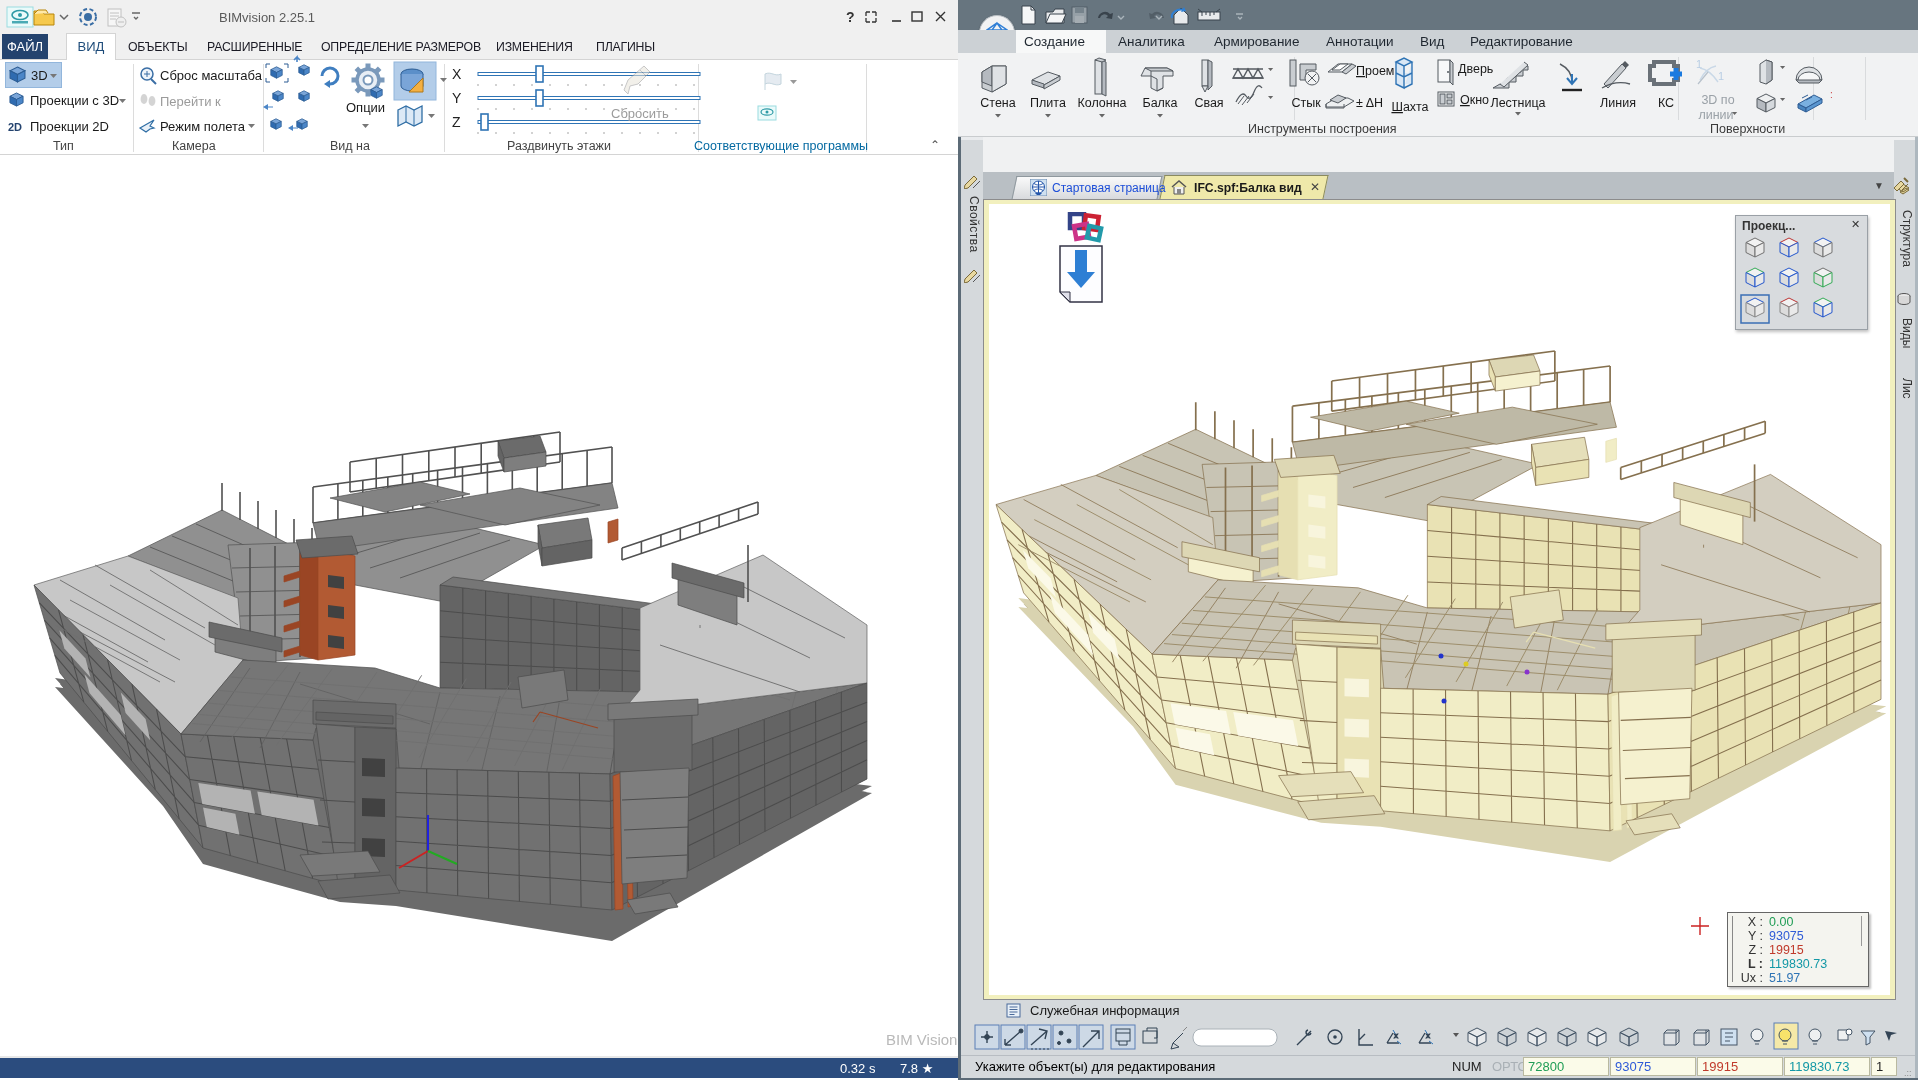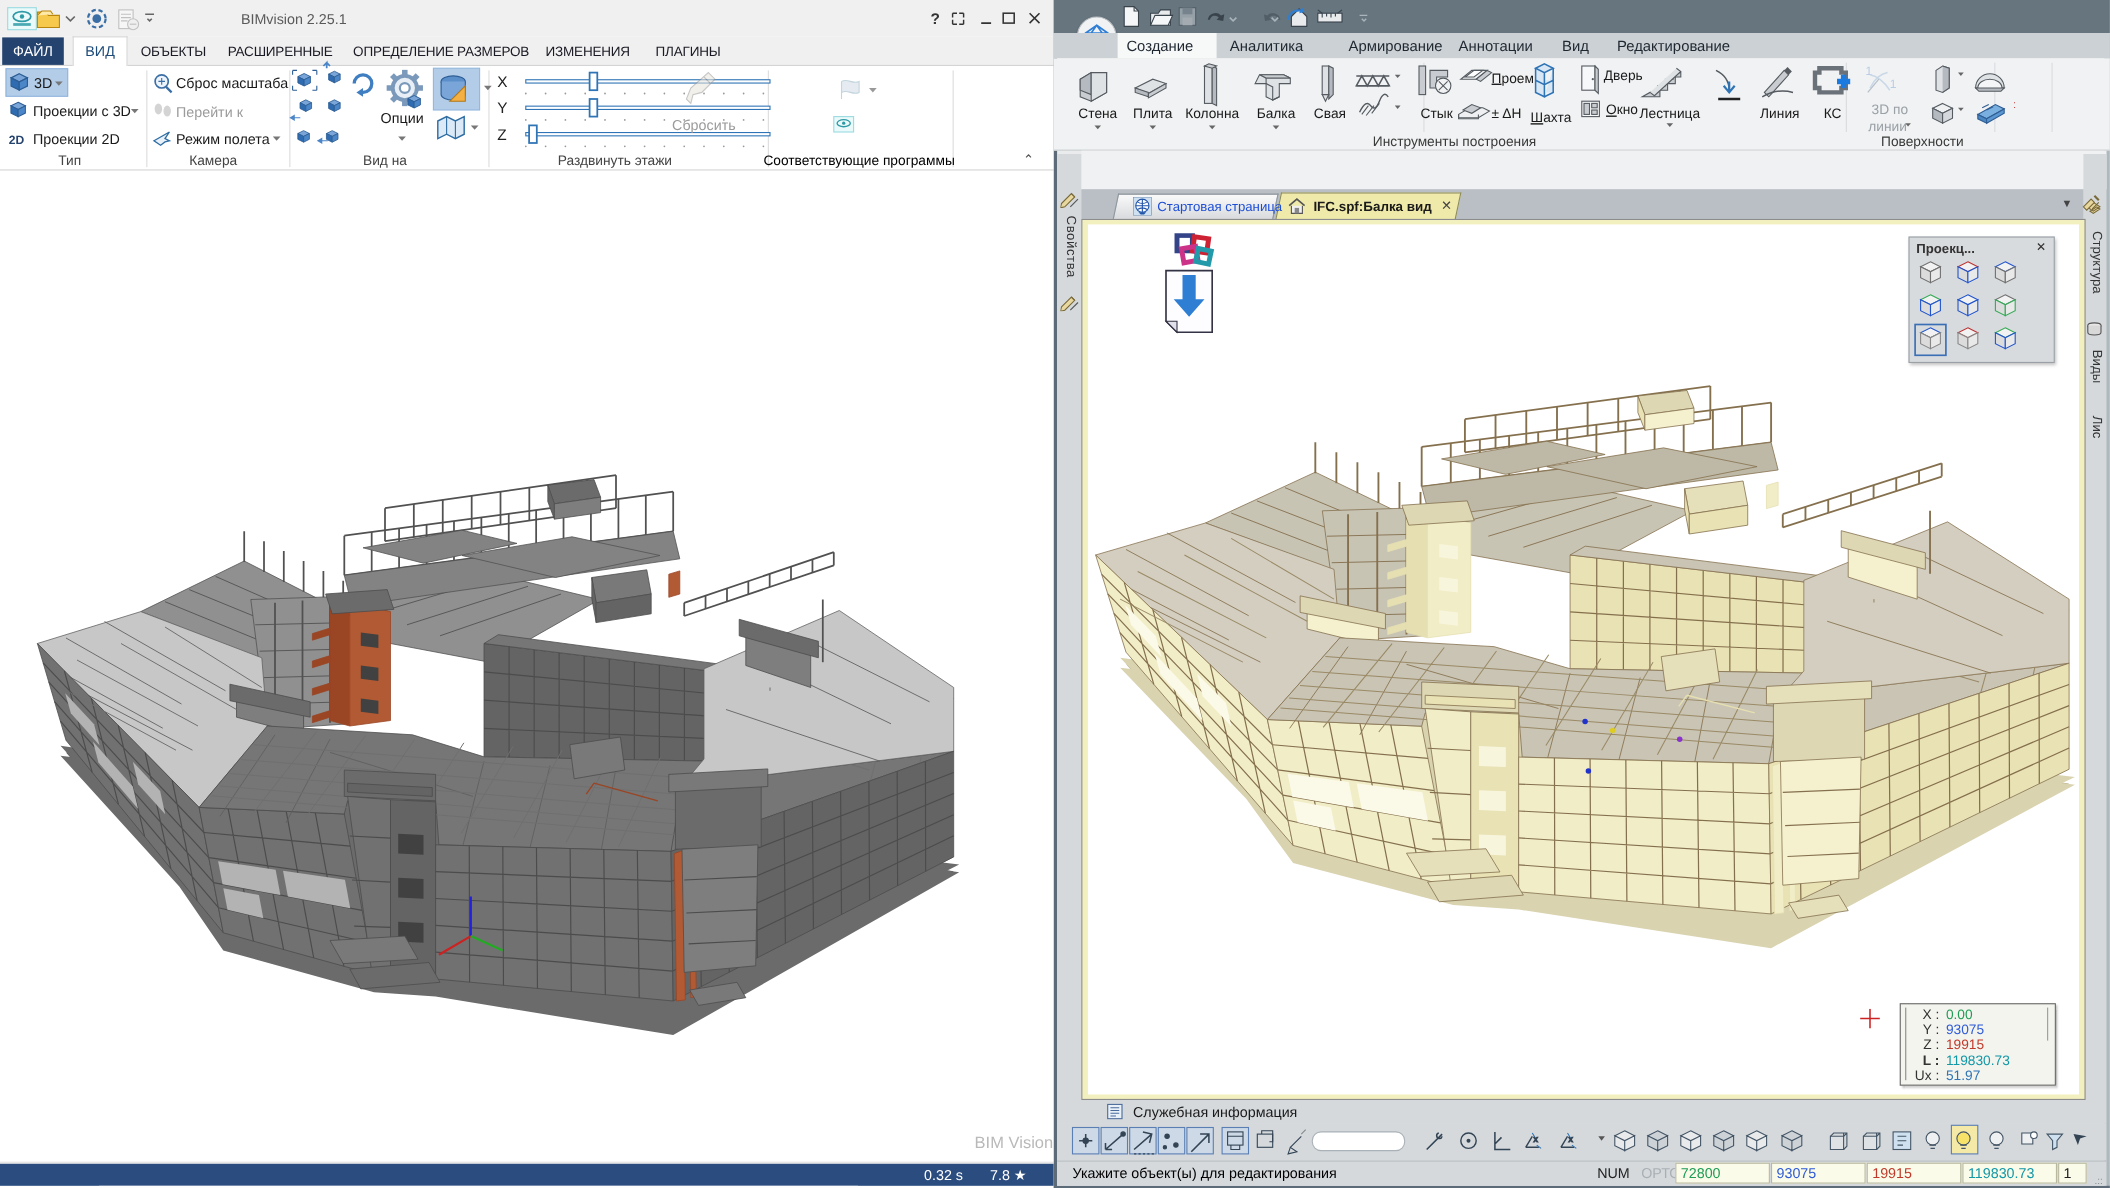--- a/index.html
+++ b/index.html
@@ -146,38 +146,38 @@
     <svg class="abs" style="left:840px;top:8px" width="112" height="18" viewBox="0 0 112 18">
 <text x="6" y="14" font-size="14" font-weight="bold" fill="#333" font-family="Liberation Sans">?</text>
 <g stroke="#333" fill="none" stroke-width="1.3">
         <path d="M26 4 h4 M26 4 v4 M36 4 h-4 M36 4 v4 M26 14 v-4 M26 14 h4 M36 14 h-4 M36 14 v-4"></path>
       </g>
 <path d="M52 13 h9" stroke="#333" stroke-width="1.6"></path>
 <rect x="72" y="4" width="10" height="9" fill="none" stroke="#333" stroke-width="1.4"></rect>
 <path d="M96 4 l9 9 M105 4 l-9 9" stroke="#333" stroke-width="1.4"></path>
 </svg>
     <div class="abs" style="left:0;top:33px;width:958px;height:27px;background:#f0f0f0;border-bottom:1px solid #d4d4d4"></div>
-    <div class="abs" style="left:2px;top:34px;width:56px;height:25px;background:#24436e;color:#fff;font-size:13px;text-align:center;line-height:25px">ФАЙЛ</div>
+    <div class="abs" style="left:2px;top:34px;width:46px;height:25px;background:#24436e;color:#fff;font-size:13px;text-align:center;line-height:25px">ФАЙЛ</div>
     <div class="abs" style="left:66px;top:33px;width:50px;height:28px;background:#fff;border:1px solid #d4d4d4;border-bottom:none;color:#1e4c7a;font-size:13px;text-align:center;line-height:26px">ВИД</div>
     <div class="abs" style="left:128px;top:40px;font-size:12.3px;letter-spacing:-0.2px;color:#1a1a24">ОБЪЕКТЫ</div>
     <div class="abs" style="left:207px;top:40px;font-size:12.3px;letter-spacing:-0.2px;color:#1a1a24">РАСШИРЕННЫЕ</div>
     <div class="abs" style="left:321px;top:40px;font-size:12.3px;letter-spacing:-0.2px;color:#1a1a24">ОПРЕДЕЛЕНИЕ РАЗМЕРОВ</div>
     <div class="abs" style="left:496px;top:40px;font-size:12.3px;letter-spacing:-0.2px;color:#1a1a24">ИЗМЕНЕНИЯ</div>
     <div class="abs" style="left:596px;top:40px;font-size:12.3px;letter-spacing:-0.2px;color:#1a1a24">ПЛАГИНЫ</div>
     <div class="abs" style="left:0;top:60px;width:958px;height:95px;background:#fff;border-bottom:1px solid #d4d4d4"></div>
     <div class="abs" style="left:133px;top:64px;width:1px;height:88px;background:#dcdcdc"></div>
     <div class="abs" style="left:263px;top:64px;width:1px;height:88px;background:#dcdcdc"></div>
     <div class="abs" style="left:444px;top:64px;width:1px;height:88px;background:#dcdcdc"></div>
     <div class="abs" style="left:698px;top:64px;width:1px;height:88px;background:#dcdcdc"></div>
     <div class="abs" style="left:866px;top:64px;width:1px;height:88px;background:#dcdcdc"></div>
     <div class="abs" style="left:53px;top:139px;font-size:12.5px;color:#444">Тип</div>
     <div class="abs" style="left:172px;top:139px;font-size:12.5px;color:#444">Камера</div>
     <div class="abs" style="left:330px;top:139px;font-size:12.5px;color:#444">Вид на</div>
     <div class="abs" style="left:507px;top:139px;font-size:12.5px;color:#444">Раздвинуть этажи</div>
-    <div class="abs" style="left:694px;top:139px;font-size:12.5px;color:#000000">Соответствующие программы</div>
+    <div class="abs" style="left:694px;top:139px;font-size:12.5px;color:#0369a1">Соответствующие программы</div>
     <div class="abs" style="left:930px;top:138px;font-size:12px;color:#555">⌃</div>
     <div class="abs" style="left:5px;top:62px;width:57px;height:26px;background:#b3cde9;border:1px solid #92b6dc"></div>
     <svg class="abs" style="left:0;top:0;pointer-events:none" width="958" height="160" viewBox="0 0 958 160">
       <g transform="translate(9,66) scale(1.0625)">
         <path d="M8 1 L15 4.5 8 8 1 4.5 Z" fill="#7aa5d8" stroke="#2c5d94"></path>
         <path d="M1 4.5 8 8 V15 L1 11.5Z" fill="#2f6bb0" stroke="#2c5d94"></path>
         <path d="M15 4.5 8 8 V15 L15 11.5Z" fill="#4b86c8" stroke="#2c5d94"></path>
       </g>
       <text x="31" y="80" font-size="13" fill="#1a1a1a" font-family="Liberation Sans">3D</text>
       <path d="M50 74 l3.5 4 3.5 -4" fill="#777"></path>
@@ -381,21 +381,21 @@
 <path d="M216 10 h7 M218 13 l2 2 2 -2" fill="none" stroke="#aab4bb" stroke-width="1.3"></path>
 </svg>
     <div class="abs" style="left:21px;top:15px;width:36px;height:36px;border-radius:50%;background:#f1f2f3;border:1px solid #b9bfc4;box-shadow:0 1px 2px rgba(0,0,0,.3)"></div>
     <svg class="abs" style="left:27px;top:21px" width="24" height="24" viewBox="0 0 24 24">
 <path d="M12 2 L22 9 L12 22 L2 9 Z M2 9 h20 M12 2 L7 9 L12 22 L17 9 Z" fill="none" stroke="#2f7fd6" stroke-width="1.5"></path>
 </svg>
     <div class="abs" style="left:0;top:30px;width:960px;height:23px;background:#ccd1d5"></div>
     <div class="abs" style="left:58px;top:30px;width:90px;height:23px;background:#f7f8f8"></div>
     <div class="abs" style="left:66px;top:34px;font-size:13.5px;color:#1f2730">Создание</div>
     <div class="abs" style="left:160px;top:34px;font-size:13.5px;color:#1f2730">Аналитика</div>
-    <div class="abs" style="left:268px;top:34px;font-size:13.5px;color:#1f2730">Армирование</div>
+    <div class="abs" style="left:256px;top:34px;font-size:13.5px;color:#1f2730">Армирование</div>
     <div class="abs" style="left:368px;top:34px;font-size:13.5px;color:#1f2730">Аннотации</div>
     <div class="abs" style="left:462px;top:34px;font-size:13.5px;color:#1f2730">Вид</div>
     <div class="abs" style="left:512px;top:34px;font-size:13.5px;color:#1f2730">Редактирование</div>
     <div class="abs" style="left:0;top:53px;width:960px;height:84px;background:#f1f2f3;border-bottom:1px solid #c9ccce"></div>
     <div class="abs" style="left:336px;top:57px;width:1px;height:63px;background:#d9dbdd"></div>
     <div class="abs" style="left:720px;top:57px;width:1px;height:63px;background:#d9dbdd"></div>
     <div class="abs" style="left:855px;top:57px;width:1px;height:63px;background:#d9dbdd"></div>
     <div class="abs" style="left:907px;top:57px;width:1px;height:63px;background:#d9dbdd"></div>
     <div class="abs" style="left:290px;top:122px;font-size:12.5px;color:#3a3a3a">Инструменты построения</div>
     <div class="abs" style="left:752px;top:122px;font-size:12.5px;color:#3a3a3a">Поверхности</div>

